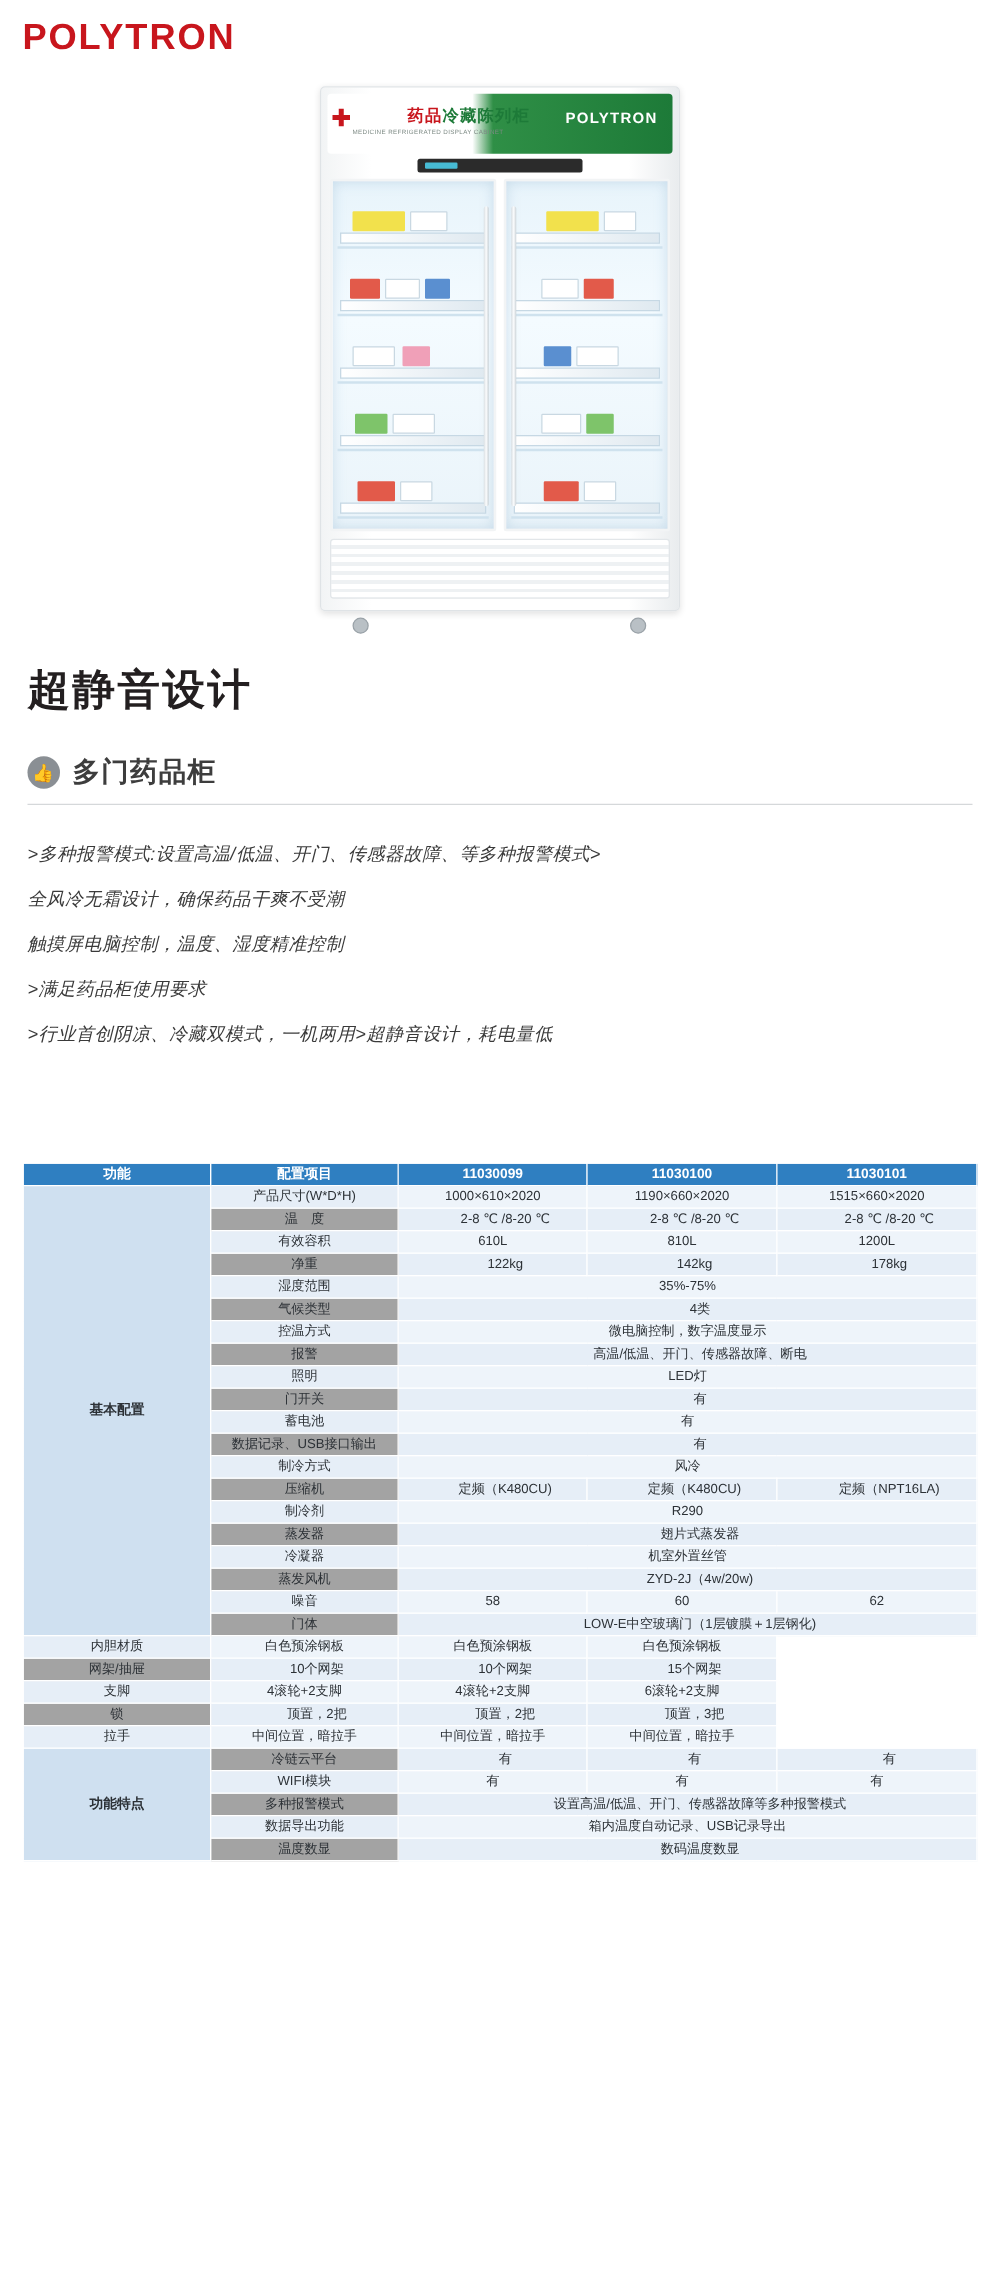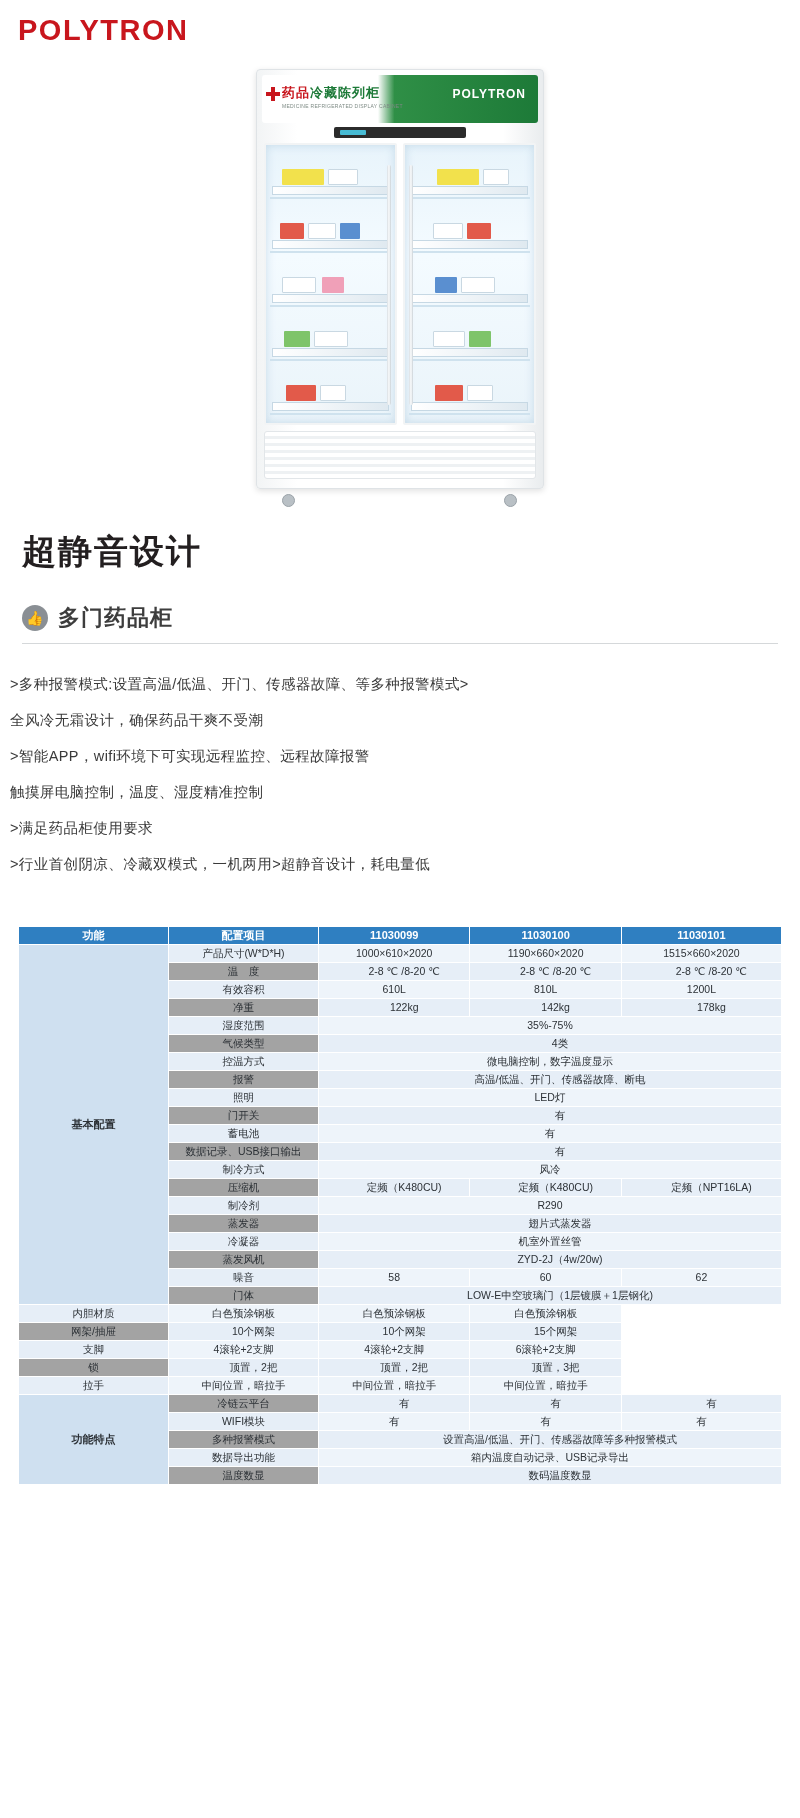--- a/index.html
+++ b/index.html
@@ -56,21 +56,21 @@
     overflow: hidden;
   }
   .header-cn {
     position: absolute;
     left: 20px; top: 9px;
     font-size: 13px;
     font-weight: bold;
     color: #1d7a38;
     letter-spacing: 1px;
   }
-  .header-cn .red { color: #c8161d; }
+  .header-cn .red { color: #c8161d; margin-left: 44px; }
   .header-sub {
     position: absolute;
     left: 20px; top: 28px;
     font-size: 5px;
     color: #7d8a84;
     letter-spacing: 0.3px;
   }
   .header-cross {
     position: absolute;
     left: 4px; top: 12px;
@@ -210,37 +210,39 @@
     letter-spacing: 1px;
   }
   .section-rule {
     margin: 10px 22px 0 22px;
     height: 1px;
     background: #d5d8da;
   }
 
   
   .features {
-    padding: 22px 22px 0 10px;
+    padding: 22px 22px 0 22px;
+    font-style: italic;
   }
   .feature-line {
     font-size: 14.5px;
     line-height: 36px;
     color: #3a3a3a;
     letter-spacing: 0.4px;
     white-space: pre-wrap;
   }
 
   
   .spec-wrap { padding: 44px 18px 10px 18px; }
   table.spec {
     width: 100%;
     border-collapse: collapse;
     font-size: 10.5px;
     color: #2c3136;
+    margin-top: 40px;
   }
   table.spec th, table.spec td {
     border: 1px solid #ffffff;
     text-align: center;
     padding: 2px 3px;
     height: 16px;
     line-height: 13px;
   }
   thead th {
     background: #2f7fc1;
@@ -359,21 +361,20 @@
 
   <div class="section-head">
     <div class="section-badge">👍</div>
     <div class="section-title">多门药品柜</div>
   </div>
   <div class="section-rule"></div>
 
   <div class="features">
     <div class="feature-line">&gt;多种报警模式:设置高温/低温、开门、传感器故障、等多种报警模式&gt;</div>
     <div class="feature-line">全风冷无霜设计，确保药品干爽不受潮</div>
-    <div class="feature-line">&gt;智能APP，wifi环境下可实现远程监控、远程故障报警</div>
     <div class="feature-line">触摸屏电脑控制，温度、湿度精准控制</div>
     <div class="feature-line">&gt;满足药品柜使用要求</div>
     <div class="feature-line">&gt;行业首创阴凉、冷藏双模式，一机两用&gt;超静音设计，耗电量低</div>
   </div>
 
   <div class="spec-wrap">
     <table class="spec">
       <thead>
         <tr>
           <th>功能</th>

